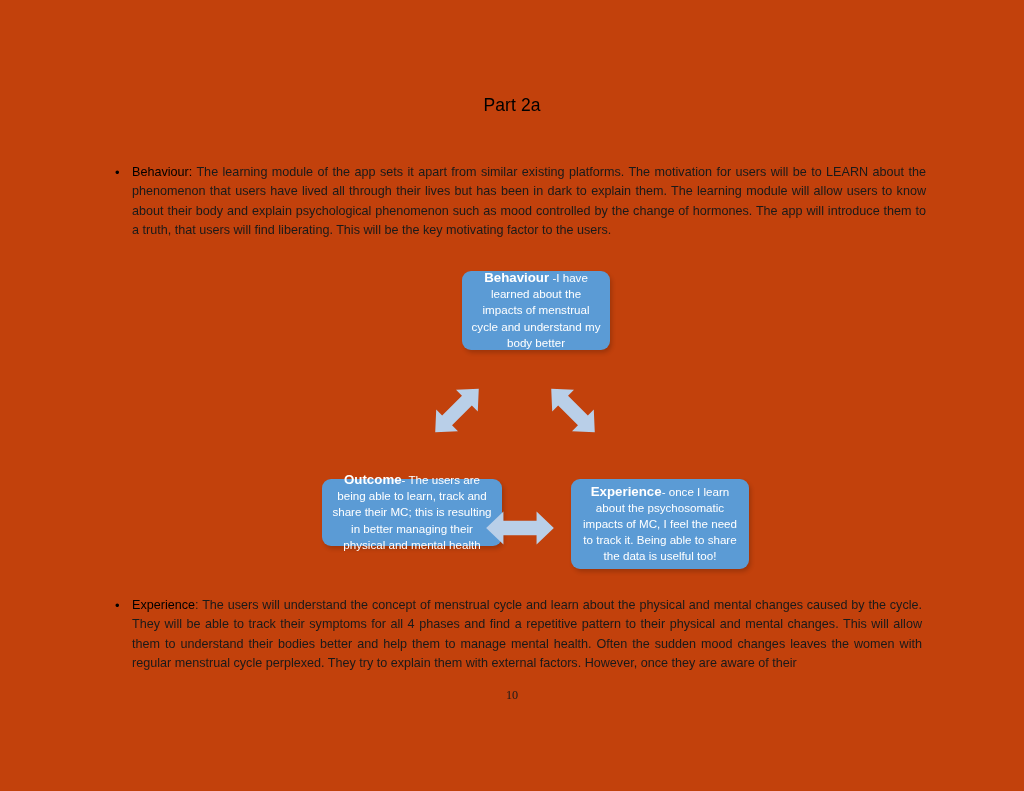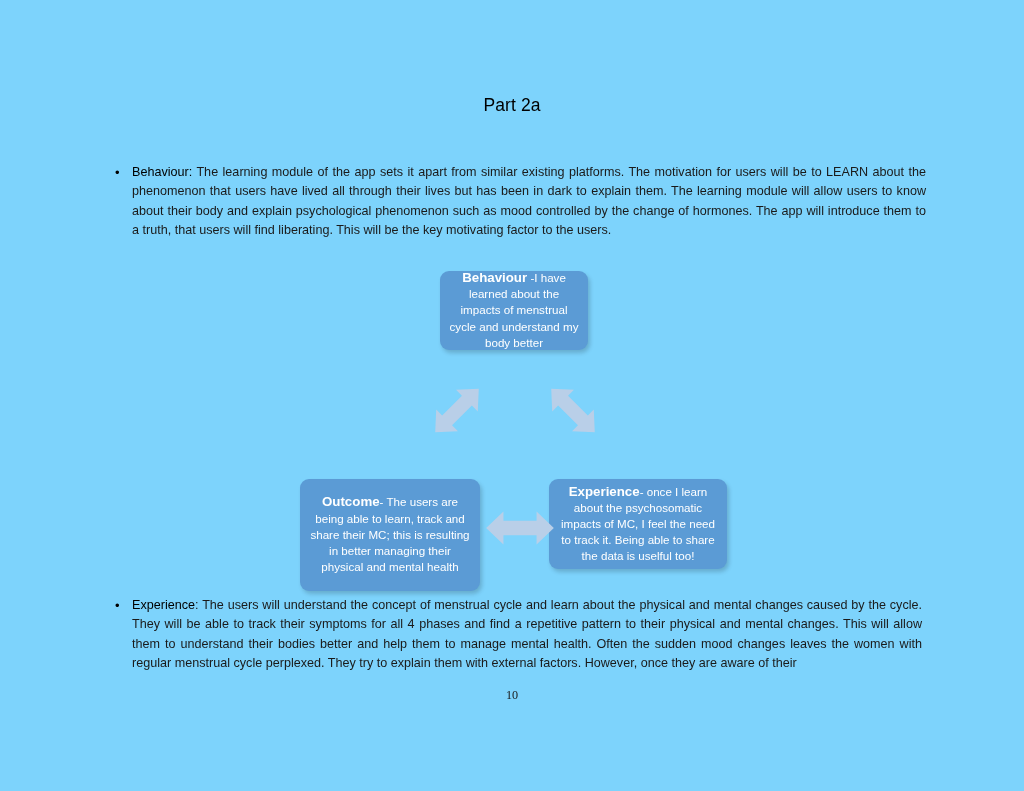--- a/index.html
+++ b/index.html
@@ -14,21 +14,21 @@
     color: #000000;
     position: relative;
     overflow: hidden;
   }
 
   .page {
     position: absolute;
     left: 0; top: 0;
     width: 1024px;
     height: 791px;
-    background: #7dd3fc;
+    background: #c2410c;
   }
 
   
   .doc-title {
     position: absolute;
     left: 0;
     top: 95px;
     width: 1024px;
     text-align: center;
     font-size: 17.5px;
@@ -102,37 +102,38 @@
     color: #ffffff;
     text-align: center;
     box-sizing: border-box;
     font-size: 11.6px;
     line-height: 16.2px;
     display: flex;
     align-items: center;
     justify-content: center;
     padding: 5px 9px;
     box-shadow: 2px 3px 4px rgba(0,0,0,0.18);
+    margin-left: 22px;
   }
   .tri-box .lead {
     font-weight: 700;
     font-size: 13.3px;
   }
 
   #box-behaviour {
     left: 440px;
     top: 16px;
     width: 148px;
     height: 79px;
   }
   #box-outcome {
     left: 300px;
     top: 224px;
     width: 180px;
-    height: 112px;
+    height: 67px;
   }
   #box-experience {
     left: 549px;
     top: 224px;
     width: 178px;
     height: 90px;
   }
 
   .arrow {
     position: absolute;

